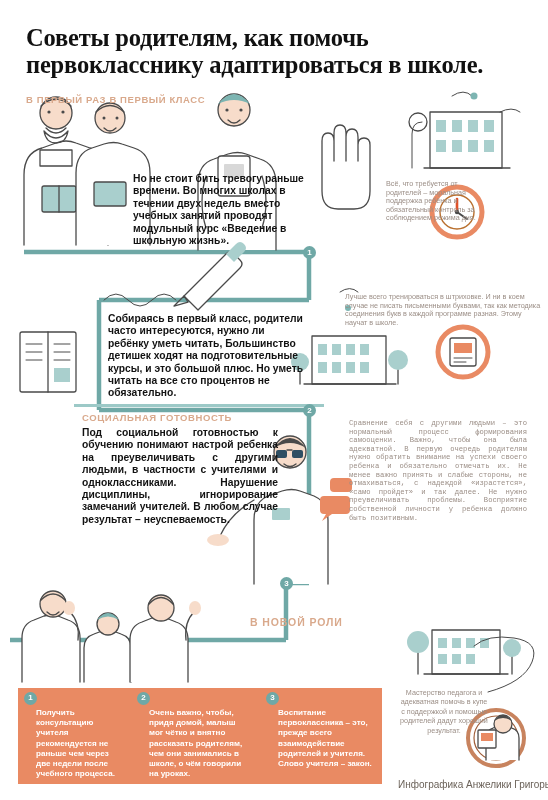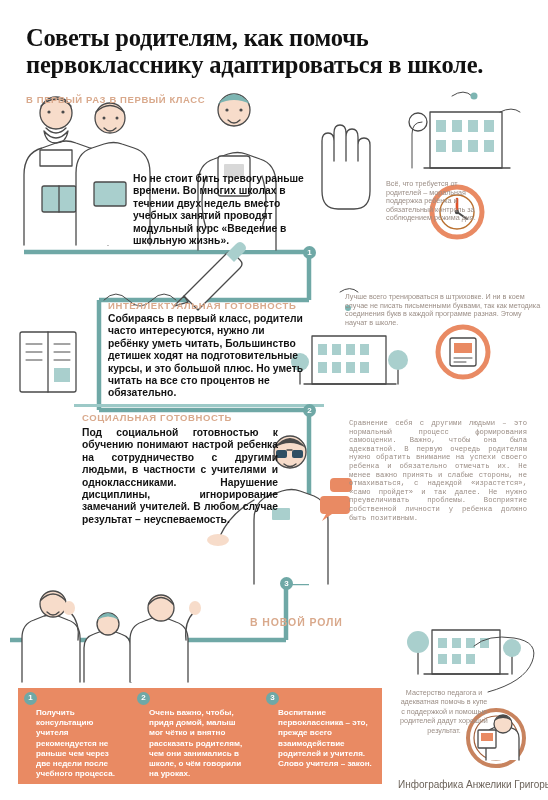--- a/index.html
+++ b/index.html
@@ -333,27 +333,26 @@
       <circle class="tl2" cx="474" cy="96" r="3.5"></circle>
       <path class="ot" d="M500 112 q12-6 20 0" stroke="#4a4a4a"></path>
       <path class="ot" d="M340 292 q10-7 18 0" stroke="#4a4a4a"></path>
       <circle class="tl2" cx="348" cy="308" r="3"></circle>
     </g>
   </svg>
 
   <h1 class="title">Советы родителям, как помочь первокласснику адаптироваться в школе.</h1>
 
   <div class="seclabel t1">В ПЕРВЫЙ РАЗ В ПЕРВЫЙ КЛАСС</div>
-  <div class="seclabel t2">ИНТЕЛЛЕКТУАЛЬНАЯ ГОТОВНОСТЬ</div>
   <div class="seclabel t3">СОЦИАЛЬНАЯ ГОТОВНОСТЬ</div>
   <div class="seclabel t4">В НОВОЙ РОЛИ</div>
 
   <div class="bodytext b2">Собираясь в первый класс, родители часто интересуются, нужно ли ребёнку уметь читать, Большинство детишек ходят на подготовительные курсы, и это большой плюс. Но уметь читать на все сто процентов не обязательно.</div>
   <div class="bodytext b1">Но не стоит бить тревогу раньше времени. Во многих школах в течении двух недель вместо учебных занятий проводят модульный курс «Введение в школьную жизнь».</div>
-  <div class="bodytext b3">Под социальной готовностью к обучению понимают настрой ребенка на сотрудничество с другими людьми, в частности с учителями и одноклассниками. Нарушение дисциплины, игнорирование замечаний учителей. В любом случае результат – неуспеваемость.</div>
+  <div class="bodytext b3">Под социальной готовностью к обучению понимают настрой ребенка на преувеличивать с другими людьми, в частности с учителями и одноклассниками. Нарушение дисциплины, игнорирование замечаний учителей. В любом случае результат – неуспеваемость.</div>
 
   <div class="greytext g1">Всё, что требуется от родителей – моральная поддержка ребёнка и обязательный контроль за соблюдением режима дня.</div>
   <div class="greytext g2">Лучше всего тренироваться в штриховке. И ни в коем случае не писать письменными буквами, так как методика соединения букв в каждой программе разная. Этому научат в школе.</div>
   <div class="greytext g3">Сравнение себя с другими людьми – это нормальный процесс формирования самооценки. Важно, чтобы она была адекватной. В первую очередь родителям нужно обратить внимание на успехи своего ребенка и обязательно отмечать их. Не менее важно принять и слабые стороны, не отмахиваться, с надеждой «израстется», «само пройдет» и так далее. Не нужно преувеличивать проблемы. Восприятие собственной личности у ребенка должно быть позитивным.</div>
   <div class="greytext g4">Мастерство педагога и адекватная помочь в купе с поддержкой и помощью родителей дадут хороший результат.</div>
 
   <div class="badge n1">1</div>
   <div class="badge n2">2</div>
   <div class="badge n3">3</div>
 

